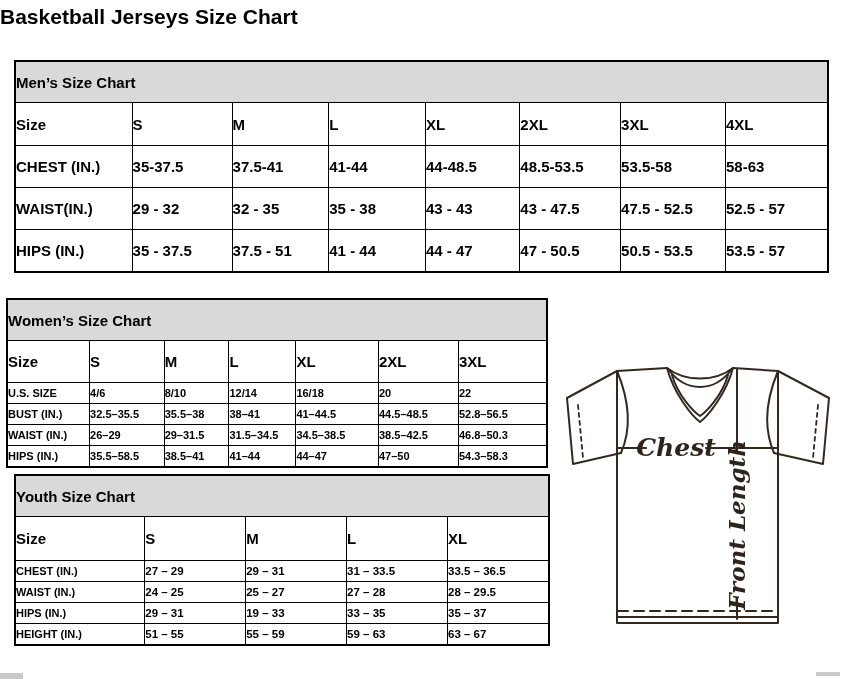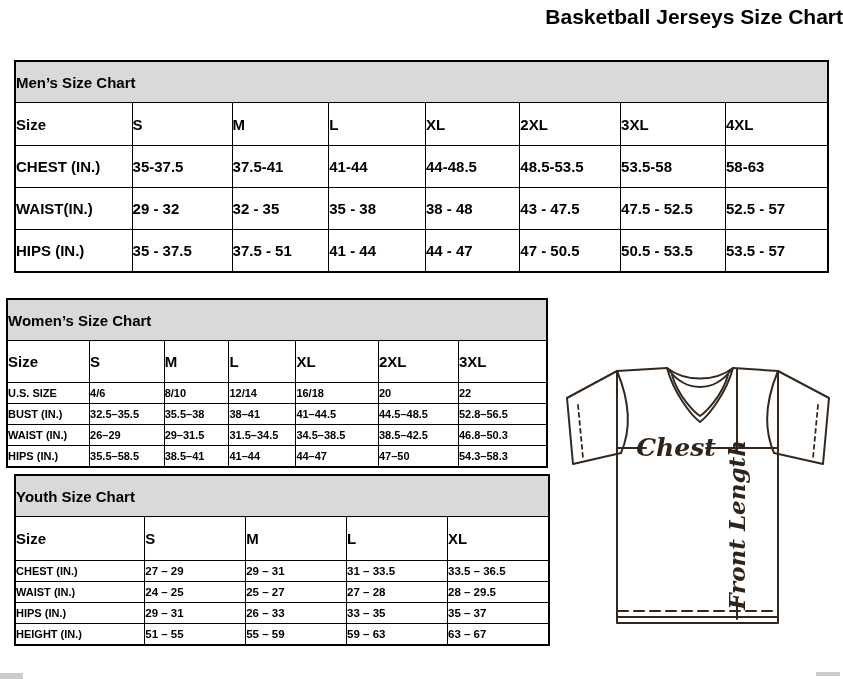--- a/index.html
+++ b/index.html
@@ -1,18 +1,18 @@
 <!DOCTYPE html>
 <html><head>
 <meta charset="utf-8">
 <style>
   html,body{margin:0;padding:0;background:#fff}
   .stage{position:relative;width:843px;height:679px;background:#fff;overflow:hidden;
          font-family:"Liberation Sans",sans-serif;color:#000}
-  .title{position:absolute;top:5px;left:0;width:100%;text-align:right;
+  .title{position:absolute;top:5px;left:0;width:100%;text-align:left;
          font-size:21px;font-weight:bold}
   table.sz{position:absolute;border-collapse:collapse;table-layout:fixed;
            font-weight:bold;border:2px solid #000}
   table.sz td{border:1px solid #000;padding:0;overflow:hidden;white-space:nowrap;vertical-align:middle}
   td.band{background:#d9d9d9;font-size:15px}
   .men{left:14px;top:60px;width:815px;font-size:15px}
   .men td.band{height:40px}
   .men tr.hdr td{height:42px}
   .men tr.data td{height:41px}
   .women{left:6px;top:298px;width:542px}
@@ -69,21 +69,21 @@
       <td>44-48.5</td>
       <td>48.5-53.5</td>
       <td>53.5-58</td>
       <td>58-63</td>
     </tr>
     <tr class="data">
       <td class="lbl">WAIST(IN.)</td>
       <td>29 - 32</td>
       <td>32 - 35</td>
       <td>35 - 38</td>
-      <td>38 - 48</td>
+      <td>43 - 43</td>
       <td>43 - 47.5</td>
       <td>47.5 - 52.5</td>
       <td>52.5 - 57</td>
     </tr>
     <tr class="data">
       <td class="lbl">HIPS (IN.)</td>
       <td>35 - 37.5</td>
       <td>37.5 - 51</td>
       <td>41 - 44</td>
       <td>44 - 47</td>
@@ -185,21 +185,21 @@
     <tr class="data">
       <td class="lbl">WAIST (IN.)</td>
       <td>24 – 25</td>
       <td>25 – 27</td>
       <td>27 – 28</td>
       <td>28 – 29.5</td>
     </tr>
     <tr class="data">
       <td class="lbl">HIPS (IN.)</td>
       <td>29 – 31</td>
-      <td>26 – 33</td>
+      <td>19 – 33</td>
       <td>33 – 35</td>
       <td>35 – 37</td>
     </tr>
     <tr class="data">
       <td class="lbl">HEIGHT (IN.)</td>
       <td>51 – 55</td>
       <td>55 – 59</td>
       <td>59 – 63</td>
       <td>63 – 67</td>
     </tr>

